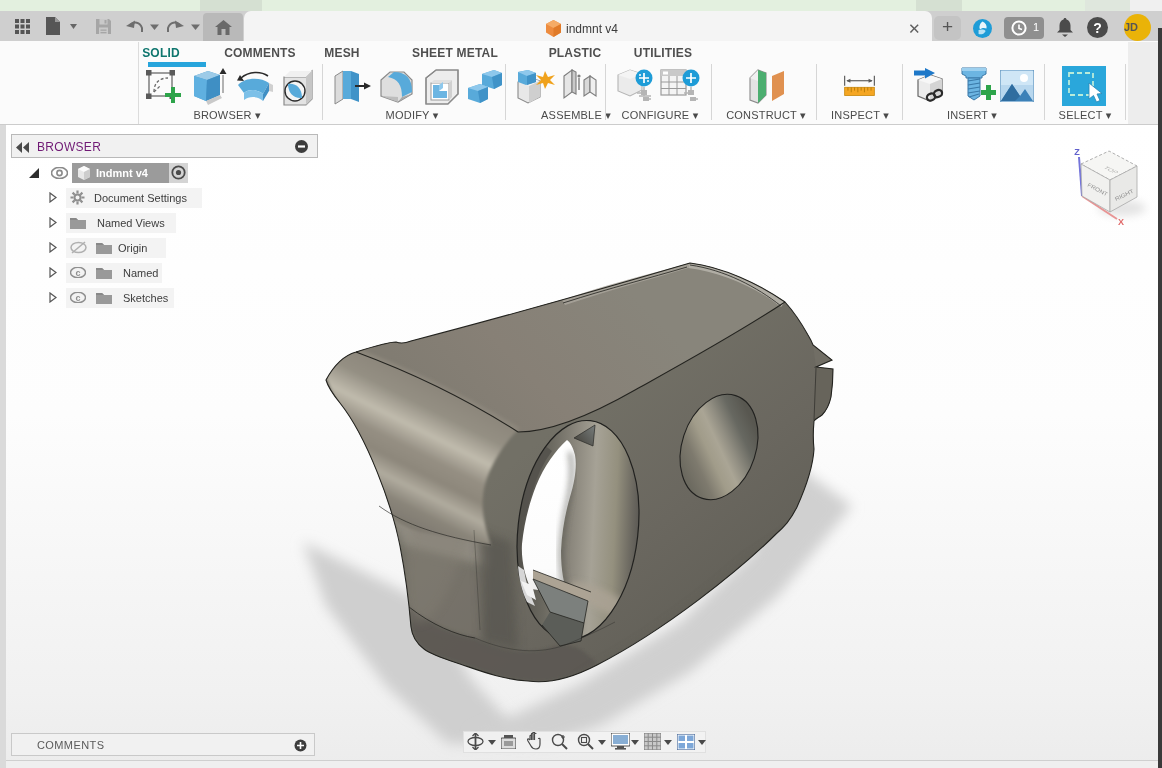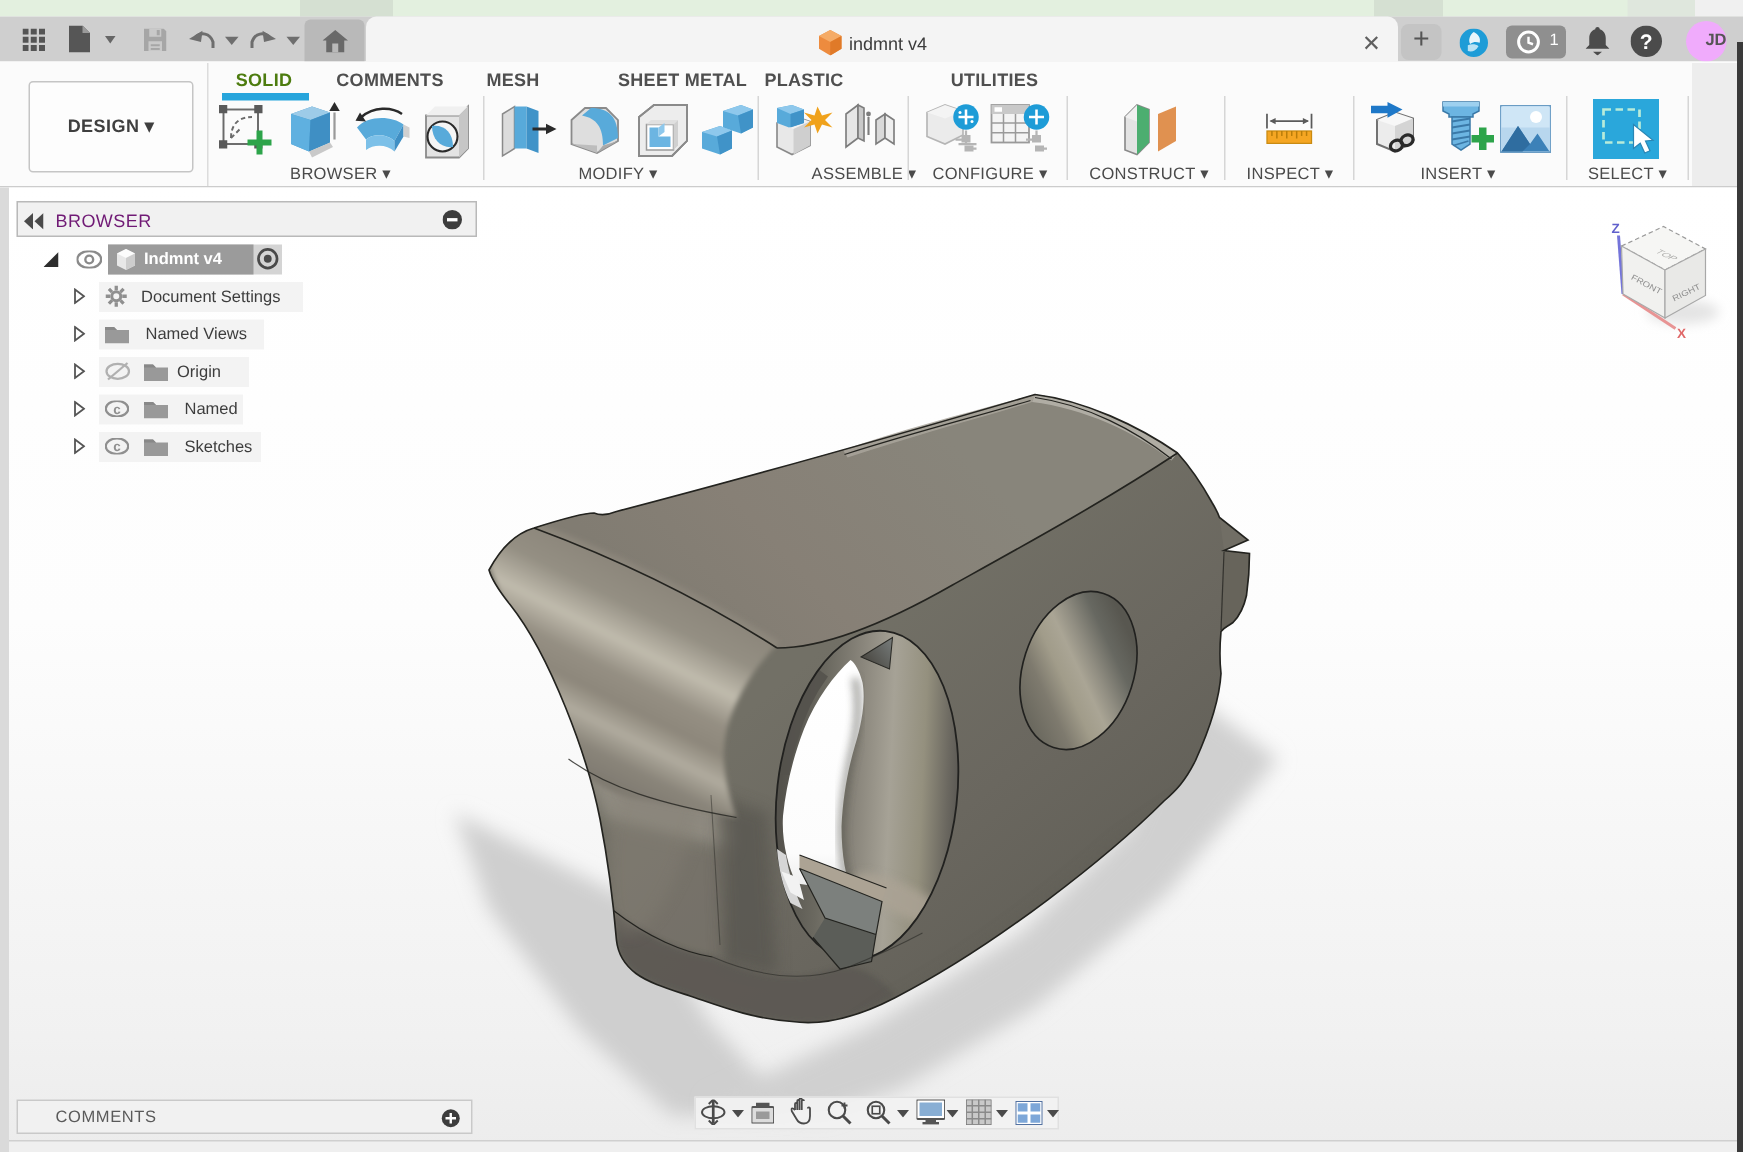--- a/index.html
+++ b/index.html
@@ -7,21 +7,21 @@
 .abs{position:absolute}
 #page{position:relative;width:1162px;height:768px}
 
 #greenstrip{left:0;top:0;width:1162px;height:11px;background:#e3f0df}
 
 #titlebar{left:0;top:11px;width:1162px;height:30px;background:#cfcfcf}
 #tab{left:244px;top:11px;width:688px;height:30px;background:#f4f4f4;border-radius:7px 7px 0 0}
 #homebtn{left:203px;top:13px;width:40px;height:28px;background:#b9b9b9;border-radius:4px 4px 0 0}
 #plusbtn{left:934px;top:16px;width:27px;height:24px;background:#c4c4c4;border-radius:5px;color:#555;font-size:19px;line-height:22px;text-align:center;font-weight:400}
 #pill{left:1004px;top:17px;width:40px;height:22px;background:#8f8f8f;border-radius:4px}
-#jd{left:1124px;top:14px;width:27px;height:27px;border-radius:50%;background:#f0abfc;color:#555;font-weight:bold;font-size:11px;text-align:right;line-height:27px}
+#jd{left:1124px;top:14px;width:27px;height:27px;border-radius:50%;background:#eab308;color:#555;font-weight:bold;font-size:11px;text-align:left;line-height:27px}
 #rightstrip{left:1158px;top:28px;width:4px;height:740px;background:#3a3a3a}
 
 #toolbar{left:0;top:41px;width:1162px;height:84px;background:#fbfbfb;border-bottom:1px solid #ccc}
 #designbtn{left:19px;top:54px;width:110px;height:61px;border:1px solid #c5c5c5;border-radius:3px;background:#fdfdfd;color:#3f3f3f;font-size:12px;font-weight:bold;text-align:center;line-height:59px;letter-spacing:.3px}
 .ttab{position:absolute;top:46px;font-size:12px;font-weight:bold;color:#4f4f4f;letter-spacing:.2px;white-space:nowrap;transform:translateX(-50%)}
 #solidbar{left:148px;top:62px;width:58px;height:5px;background:#27a5dc}
 .glabel{position:absolute;top:109px;font-size:11px;color:#4a4a4a;letter-spacing:.2px;white-space:nowrap;transform:translateX(-50%)}
 .gsep{position:absolute;top:64px;width:1px;height:56px;background:#d6d6d6}
 #tbsep{left:138px;top:42px;width:1px;height:82px;background:#dcdcdc}
 .icon{position:absolute}
@@ -116,29 +116,28 @@
 <svg class="abs" style="left:1057px;top:18px" width="16" height="19" viewBox="0 0 16 19">
       <path d="M8,0 C8.8,0 9.5,.6 9.5,1.5 C12,2.3 13.5,4.5 13.5,7.5 L13.5,12 L16,14.5 L0,14.5 L2.5,12 L2.5,7.5 C2.5,4.5 4,2.3 6.5,1.5 C6.5,.6 7.2,0 8,0 Z" fill="#4b4b4b"></path>
       <path d="M5,16.5 L11,16.5 L8,19 Z" fill="#4b4b4b"></path>
     </svg>
 <svg class="abs" style="left:1087px;top:17px" width="21" height="21" viewBox="0 0 21 21">
       <circle cx="10.5" cy="10.5" r="10.5" fill="#4b4b4b"></circle>
       <text x="10.5" y="15.5" font-size="14" font-weight="bold" fill="#fff" text-anchor="middle" font-family="Liberation Sans,sans-serif">?</text>
     </svg>
 <div id="jd" class="abs">JD</div>
 <div id="toolbar" class="abs"></div>
-<div id="designbtn" class="abs">DESIGN ▾</div>
 <div id="tbsep" class="abs"></div>
 <div class="abs" style="left:1128px;top:42px;width:30px;height:82px;background:#ededed"></div>
-<div class="ttab" style="left:176px;color:#4d7c0f">SOLID</div>
+<div class="ttab" style="left:161px;color:#0f766e">SOLID</div>
 <div id="solidbar" class="abs"></div>
 <div class="ttab" style="left:260px">COMMENTS</div>
 <div class="ttab" style="left:342px">MESH</div>
 <div class="ttab" style="left:455px">SHEET METAL</div>
-<div class="ttab" style="left:536px">PLASTIC</div>
+<div class="ttab" style="left:575px">PLASTIC</div>
 <div class="ttab" style="left:663px">UTILITIES</div>
 <div class="glabel" style="left:227px">BROWSER ▾</div>
 <div class="glabel" style="left:412px">MODIFY ▾</div>
 <div class="glabel" style="left:576px">ASSEMBLE ▾</div>
 <div class="glabel" style="left:660px">CONFIGURE ▾</div>
 <div class="glabel" style="left:766px">CONSTRUCT ▾</div>
 <div class="glabel" style="left:860px">INSPECT ▾</div>
 <div class="glabel" style="left:972px">INSERT ▾</div>
 <div class="glabel" style="left:1085px">SELECT ▾</div>
 <div class="gsep" style="left:322px"></div>

